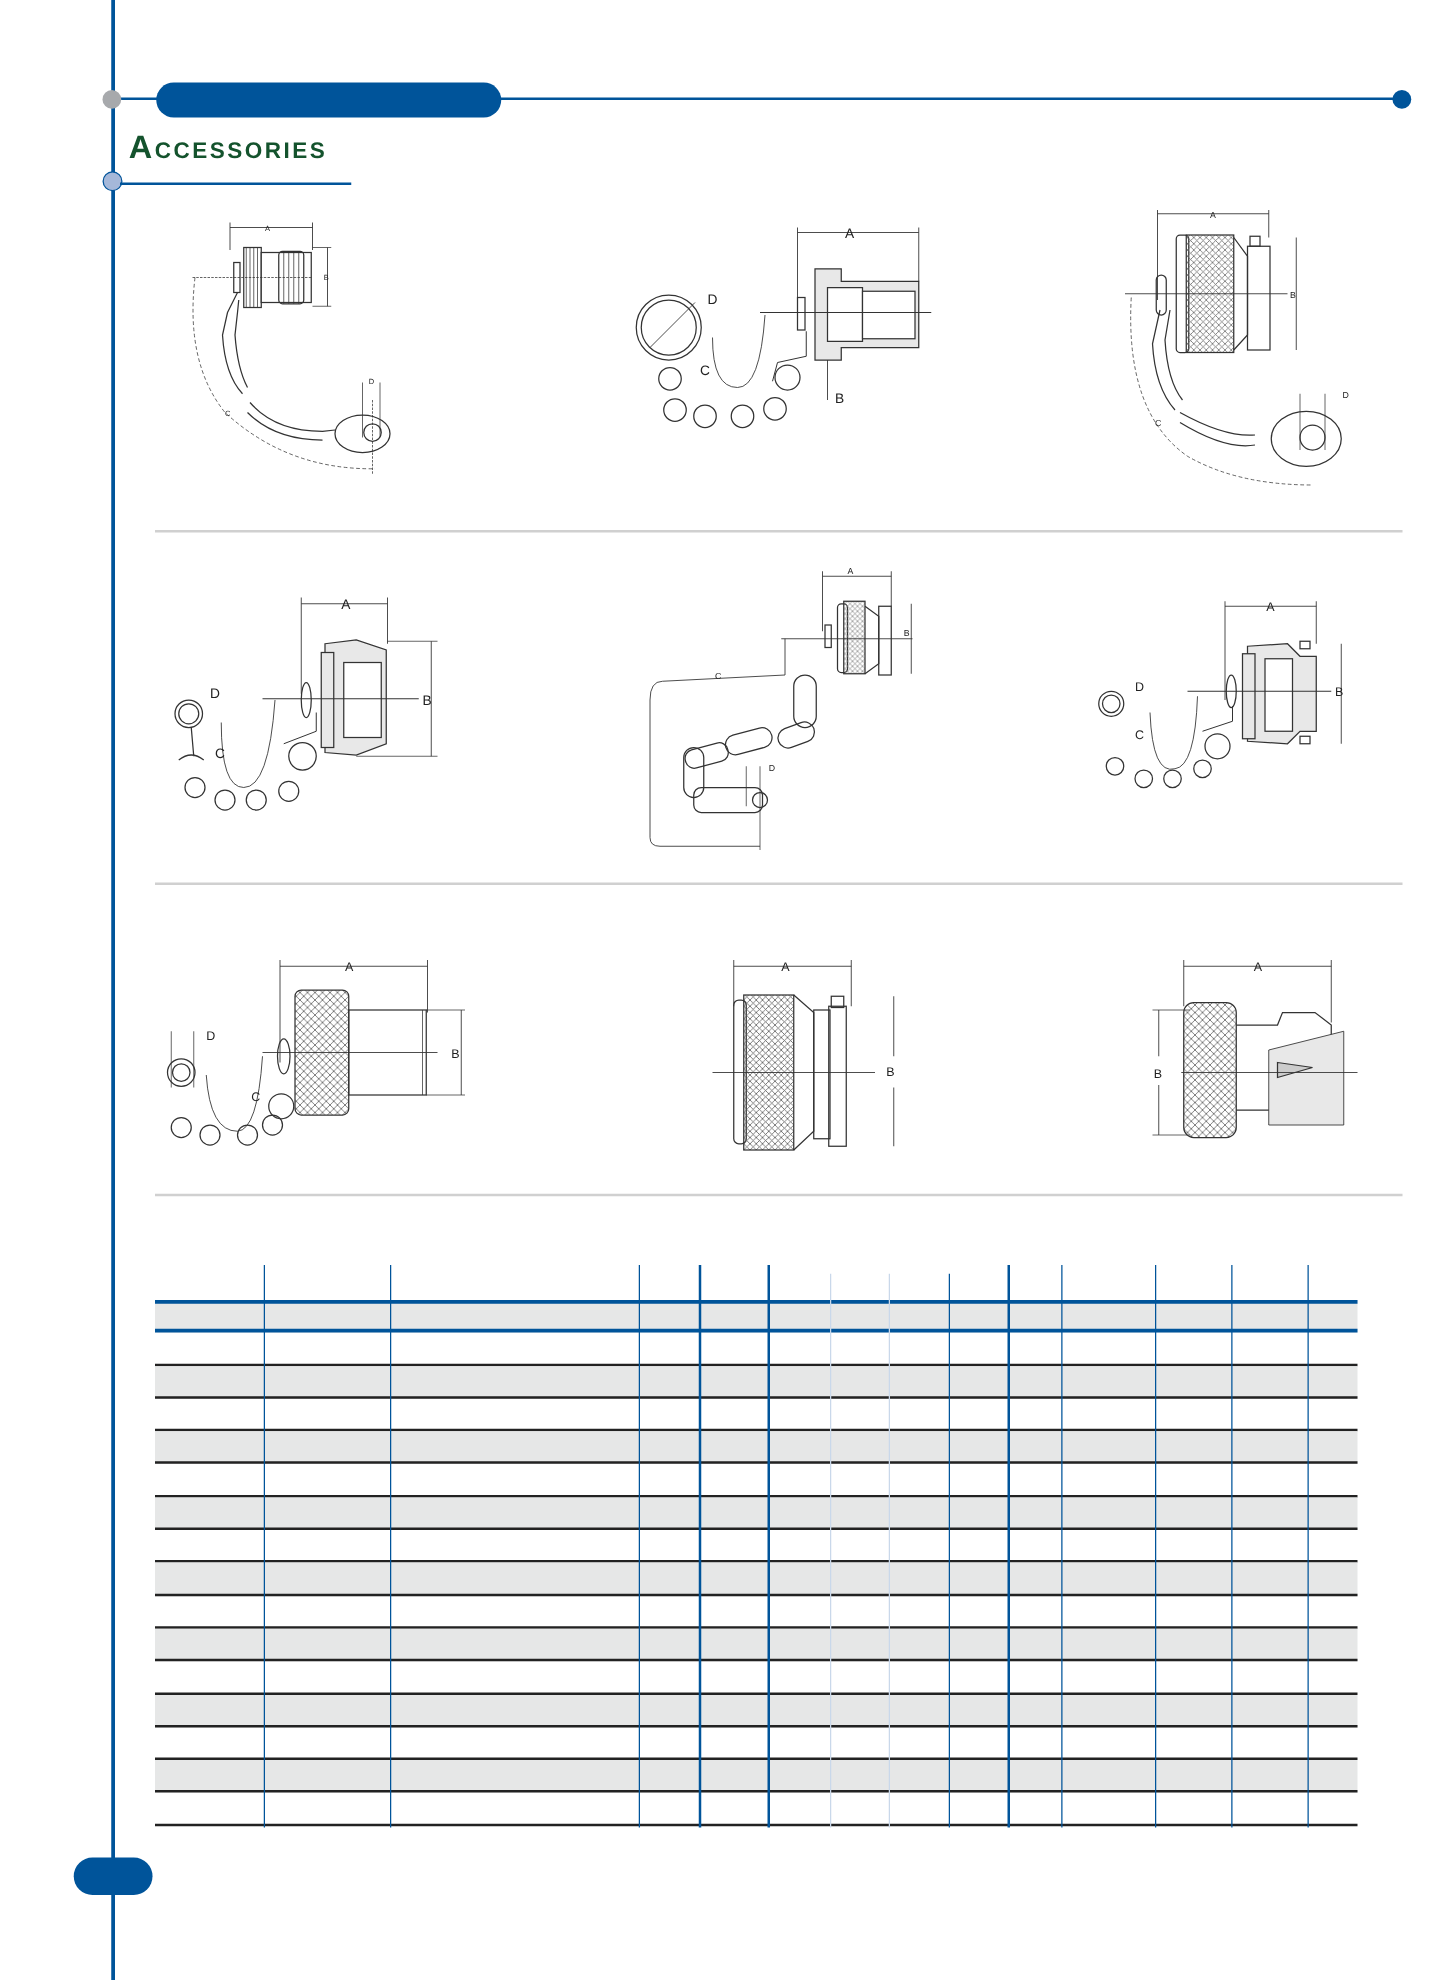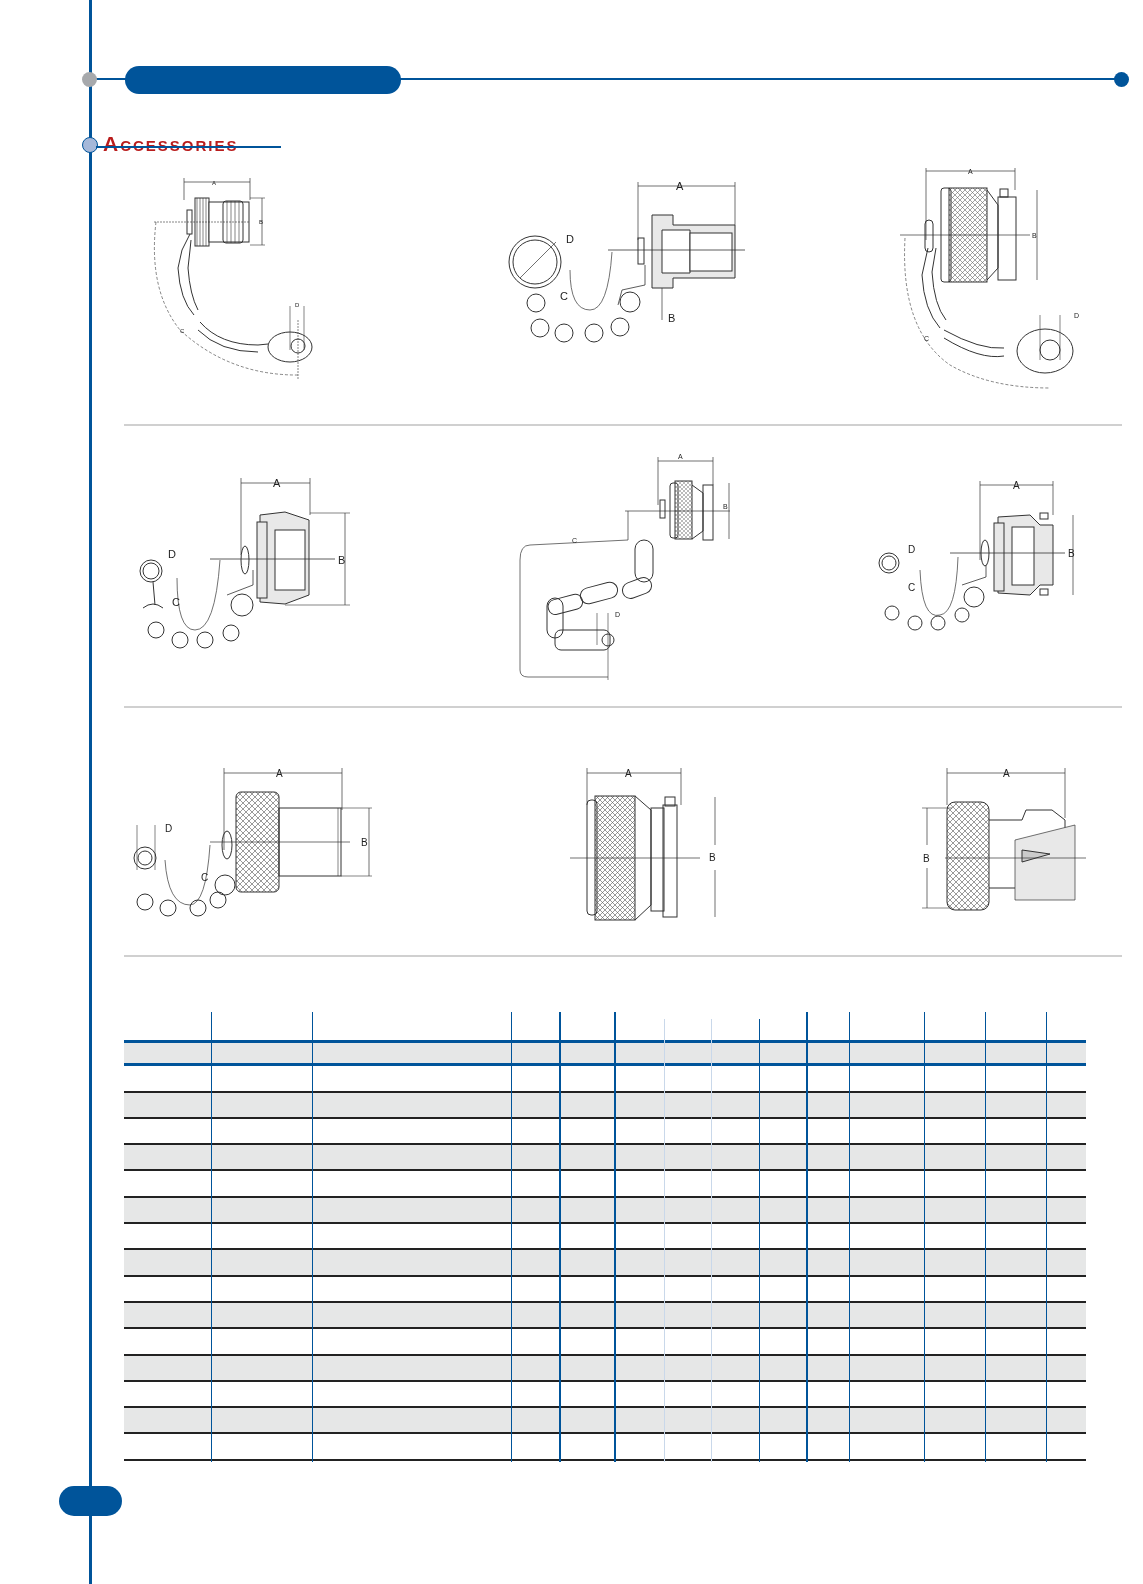--- a/index.html
+++ b/index.html
@@ -4,21 +4,21 @@
 <style>
   html,body{margin:0;padding:0;background:#fff;}
   body{width:1143px;height:1584px;position:relative;overflow:hidden;font-family:"Liberation Sans",sans-serif;}
   .abs{position:absolute;}
   .vline-main{left:89px;top:0;width:3px;height:1584px;background:#00549a;}
   .top-line{left:92px;top:78px;width:1030px;height:2px;background:#00549a;}
   .top-dot-left{left:82px;top:72px;width:15px;height:15px;border-radius:50%;background:#a7a9ac;}
   .top-pill{left:125px;top:66px;width:276px;height:28px;border-radius:14px;background:#00549a;}
   .top-dot-right{left:1114px;top:72px;width:15px;height:15px;border-radius:50%;background:#00549a;}
   .title-dot{left:82px;top:137px;width:14px;height:14px;border-radius:50%;background:#a5b8d9;border:1px solid #00549a;}
-  .title{left:103px;top:132px;font-size:21px;font-weight:bold;color:#b91c1c;letter-spacing:2px;font-variant:small-caps;line-height:24px;}
+  .title{left:103px;top:105px;font-size:26px;font-weight:bold;color:#14532d;letter-spacing:2px;font-variant:small-caps;line-height:24px;}
   .title-underline{left:96px;top:146px;width:185px;height:2px;background:#00549a;}
   .sep{left:124px;width:998px;height:2px;background:#d0d0d0;}
   .bottom-pill{left:59px;top:1486px;width:63px;height:30px;border-radius:15px;background:#00549a;}
   .drawing{position:absolute;}
   .drawing svg{width:100%;height:100%;overflow:visible;}
   .drawing text{font-family:"Liberation Sans",sans-serif;fill:#222;}
   
   .tbl{left:124px;top:1012px;width:962px;}
   .tbl-header{position:relative;height:28px;}
   .tbl-row{position:relative;height:26.3px;border-bottom:2px solid #222;box-sizing:border-box;}

